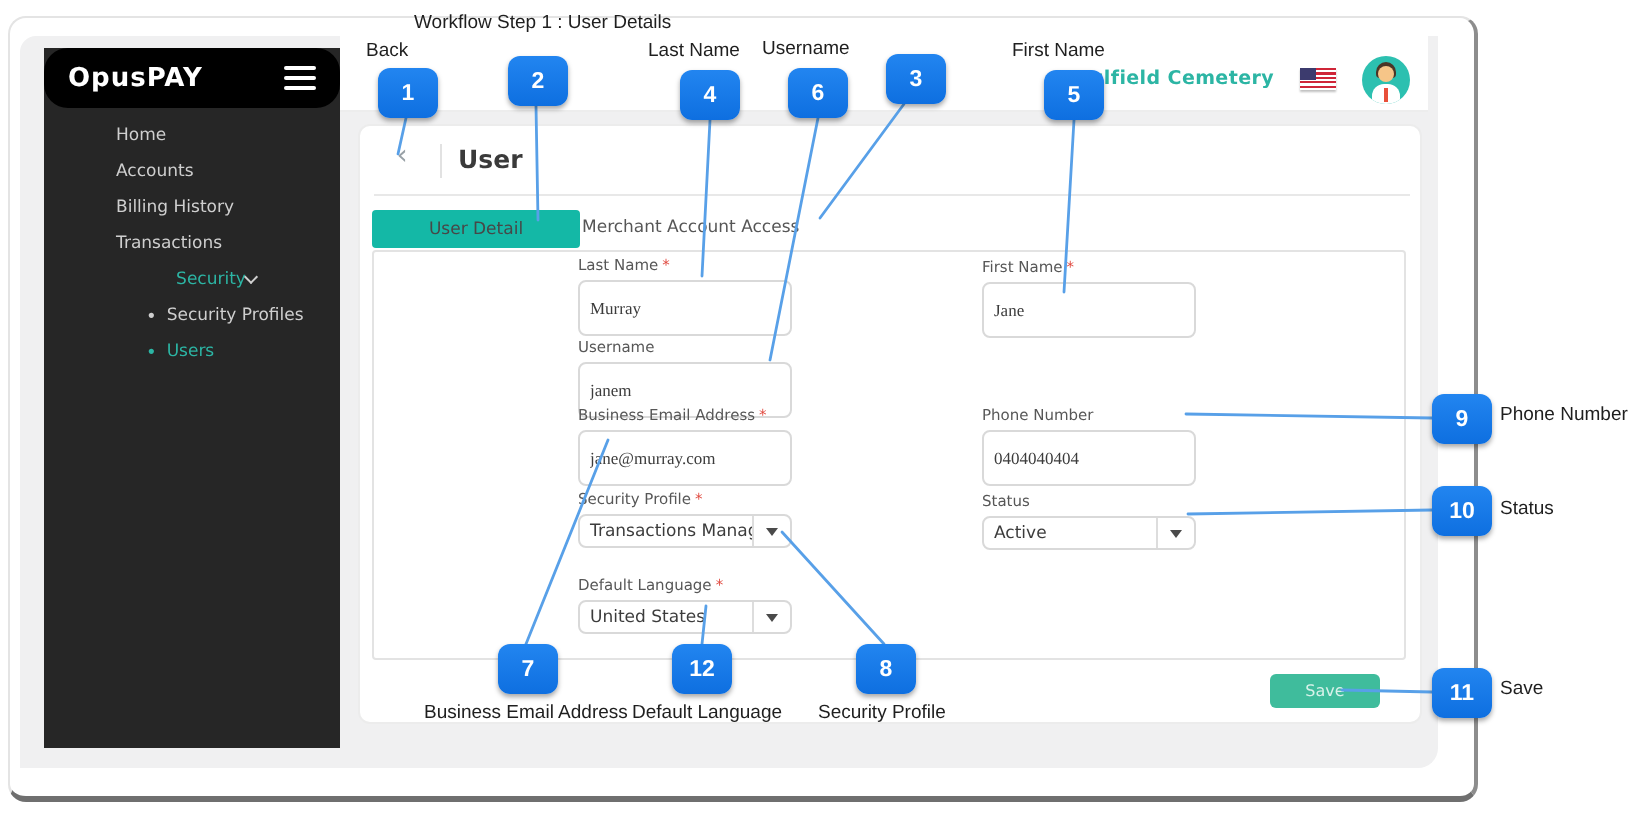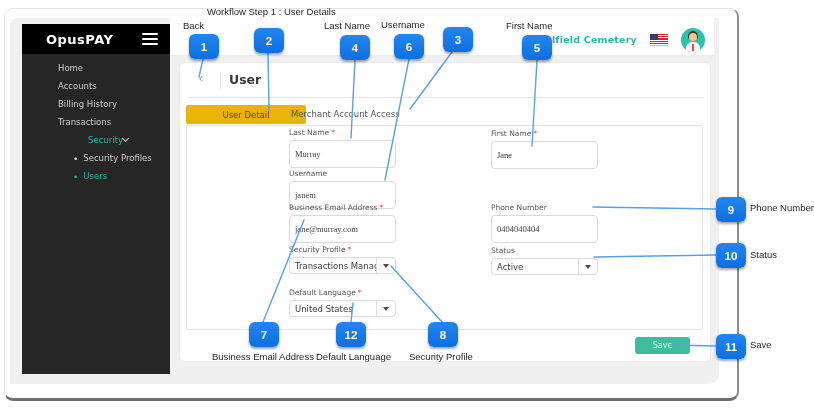--- a/index.html
+++ b/index.html
@@ -12,21 +12,21 @@
            background:#fff; border-radius:9px;
            border-top:1px solid #e4e4e4; border-left:1px solid #e4e4e4;
            border-right:2px solid #8d8d8d; border-bottom:3px solid #6f6f6f; }
   .appbg { position:absolute; left:5px; top:9px; width:709px; height:366px;
            background:#f0f0f1; border-radius:8px 0 10px 0; }
 
   
   .sidebar { position:absolute; left:22px; top:24px; width:148px; height:350px;
              background:#262626; z-index:5; }
   .sidebar-head { position:absolute; left:0; top:0; width:148px; height:30px; background:#000;
-                  display:flex; align-items:center; justify-content:space-between; padding:0 12px 0 24px; }
+                  display:flex; align-items:center; justify-content:space-between; padding:0 12px 0 12px;border-radius:12px; }
   .brand { color:#fff; font-weight:bold; font-size:13px; letter-spacing:.5px; }
   .hamburger { display:flex; flex-direction:column; gap:2.5px; cursor:pointer; }
   .hamburger i { display:block; width:16px; height:2.2px; background:#fff; border-radius:1px; }
   .nav { position:absolute; left:0; top:40px; width:148px; display:flex; flex-direction:column; gap:9px;
          font-size:8.5px; color:#cfcfcf;padding-left:23px; }
   .nav-item { padding:0 12px 0 13px; line-height:9px; display:flex; justify-content:space-between; cursor:pointer; }
   .nav-item.teal { color:#2cb5a4;justify-content:center; }
   .nav-sub { padding-left:28px; display:flex; gap:5px; align-items:center; line-height:9px; cursor:pointer; }
   .nav-sub .bullet { font-size:9px; line-height:6px; }
   .nav-sub.teal { color:#2cb5a4; }
@@ -50,21 +50,21 @@
   .avatar .tie  { position:absolute; left:11.2px; top:16px; width:1.8px; height:7px; background:#e8503a; }
 
   
   .card { position:absolute; left:179px; top:62px; width:532px; height:300px; background:#fff;
           border:1px solid #ececec; border-radius:6px; z-index:4; }
   .back { position:absolute; left:14px; top:6px; width:14px; height:18px; color:#98a0a6;
           font-size:14px; line-height:18px; text-align:center; cursor:pointer; }
   .vdiv { position:absolute; left:40px; top:9px; width:1px; height:17px; background:#e2e2e2; }
   .page-title { position:absolute; left:49px; top:9px; font-size:12.5px; font-weight:bold; color:#3a3a3a; }
   .hdiv { position:absolute; left:7px; top:34px; width:518px; height:1px; background:#e8e8e8; }
-  .tab-active { position:absolute; left:6px; top:42px; width:120px; height:19px; background:#eab308;
+  .tab-active { position:absolute; left:6px; top:42px; width:104px; height:19px; background:#14b8a6;
                 border-radius:2px; display:flex; align-items:center; justify-content:center;
                 font-size:8.5px; color:#474747; cursor:pointer; }
   .tab-plain { position:absolute; left:111px; top:46px; font-size:8.5px; color:#565656; cursor:pointer; }
   .formbox { position:absolute; left:6px; top:62px; width:517px; height:205px; border:1px solid #e3e3e3; border-radius:2px; }
 
   .field { position:absolute; width:107px; display:flex; flex-direction:column; }
   .field label { font-size:7.5px; color:#575757; margin-bottom:3px; white-space:nowrap; }
   .req { color:#e0473d; margin-left:2px; }
   .field input { width:107px; height:28px; border:1px solid #d9d9d9; border-radius:4px;
                  font-family:Liberation Serif, serif; font-size:8.5px; color:#3c3c3c; padding:0 5px; background:#fff; }

